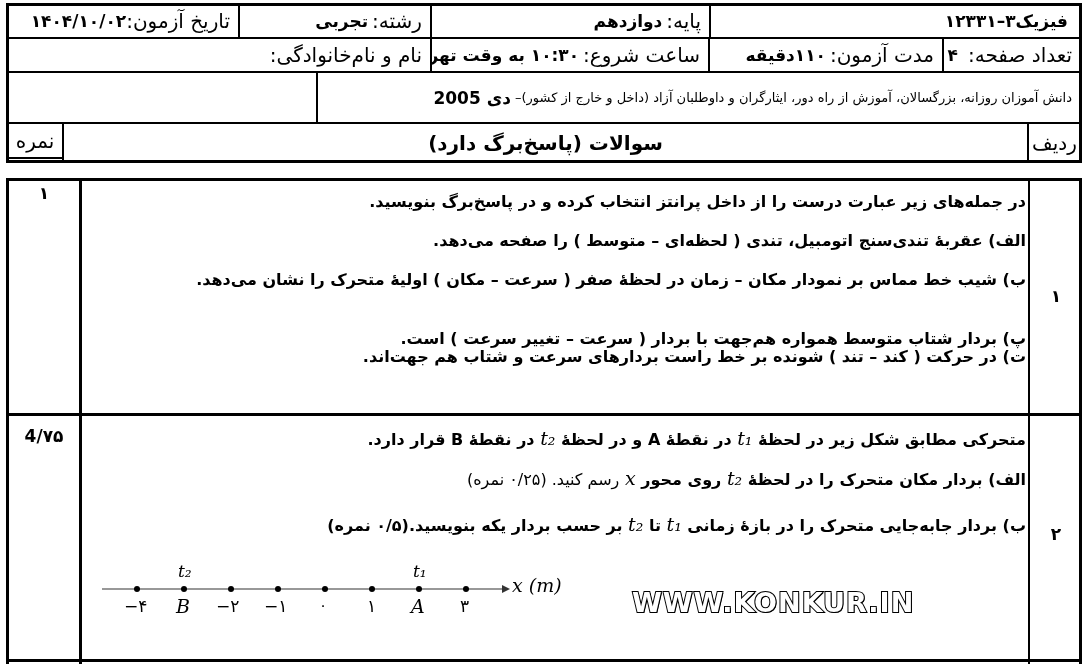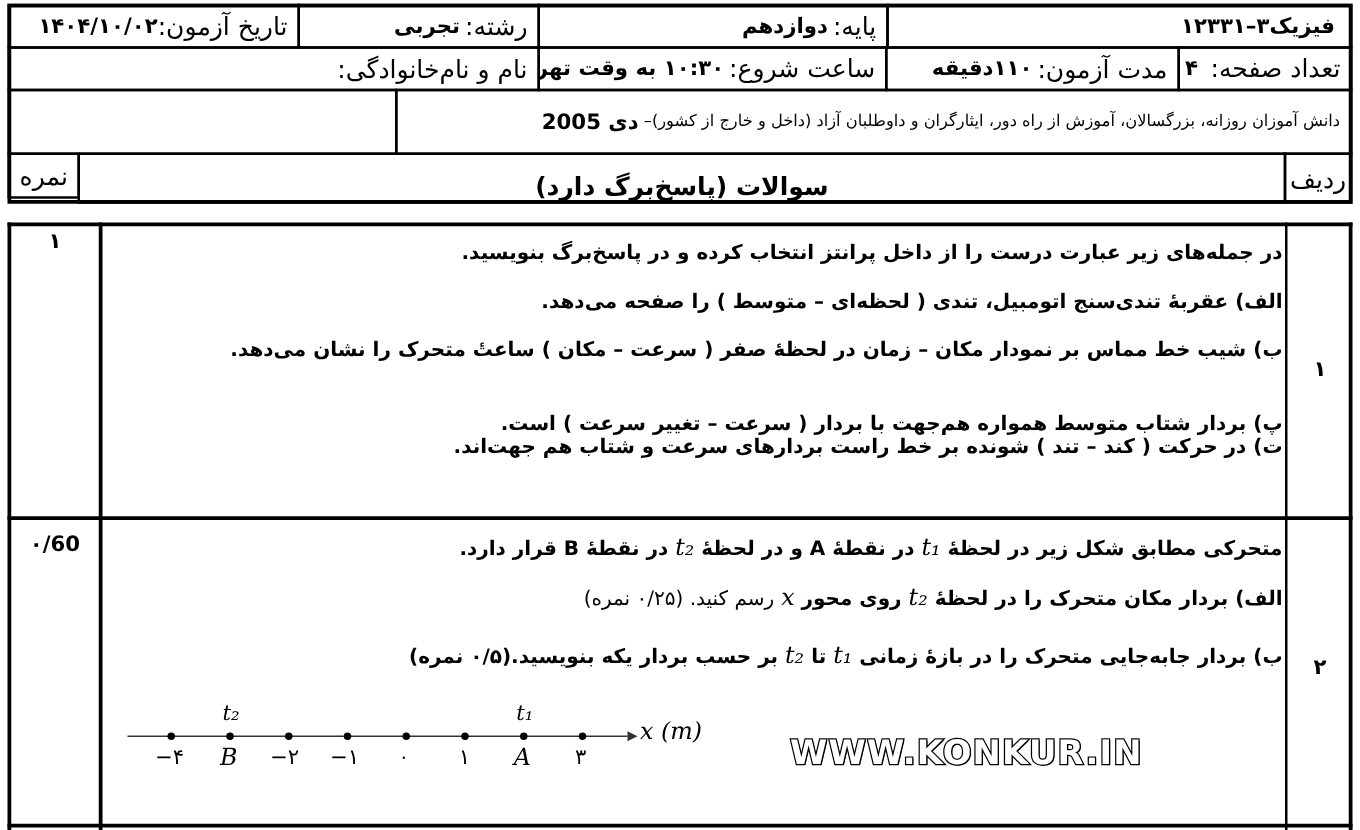--- a/index.html
+++ b/index.html
@@ -57,21 +57,21 @@
 
 <div class="cell" style="right:6px;top:71px;width:766px;height:53px;">
   <span class="lbl" style="font-size:13px;">دانش آموزان روزانه، بزرگسالان، آموزش از راه دور، ایثارگران و داوطلبان آزاد (داخل و خارج از کشور)–</span>
   <span class="val">دی 2005</span>
 </div>
 <div class="cell" style="left:6px;top:71px;width:312px;height:53px;"></div>
 
 <div class="cell" style="right:6px;top:122px;width:55px;height:41px;justify-content:center;padding:0;">
   <span class="lbl">ردیف</span>
 </div>
-<div class="cell" style="left:62px;top:122px;width:967px;height:41px;justify-content:center;align-items:flex-end;">
+<div class="cell" style="left:62px;top:122px;width:967px;height:41px;justify-content:center;">
   <span class="lbl" style="font-weight:bold;">سوالات (پاسخ‌برگ دارد)</span>
 </div>
 <div class="cell" style="left:6px;top:122px;width:58px;height:37px;justify-content:center;padding:0;">
   <span class="lbl">نمره</span>
 </div>
 
 <div class="abs" style="left:6px;top:178px;width:1076px;height:490px;border:3px solid #000;border-bottom:none;"></div>
 
 <div class="abs" style="left:79px;top:178px;width:3px;height:490px;background:#000;"></div>
 <div class="abs" style="left:1028px;top:178px;width:2px;height:490px;background:#000;"></div>
@@ -81,28 +81,28 @@
 
 <div>
   <div class="num" style="left:1030px;top:286px;width:52px;">۱</div>
   <div class="num" style="left:8px;top:183px;width:72px;">۱</div>
 
   <div class="q-line" style="top:192px;">
     <span>در جمله‌های زیر عبارت درست را از داخل پرانتز انتخاب کرده و در</span>
     <span class="underline">پاسخ‌برگ بنویسید.</span>
   </div>
   <div class="q-line" style="top:231px;">الف) عقربهٔ تندی‌سنج اتومبیل، تندی ( لحظه‌ای – متوسط ) را صفحه می‌دهد.</div>
-  <div class="q-line" style="top:270px;">ب) شیب خط مماس بر نمودار مکان – زمان در لحظهٔ صفر ( سرعت – مکان ) ساعتٔ متحرک را نشان می‌دهد.</div>
+  <div class="q-line" style="top:270px;">ب) شیب خط مماس بر نمودار مکان – زمان در لحظهٔ صفر ( سرعت – مکان ) اولیهٔ متحرک را نشان می‌دهد.</div>
   <div class="q-line" style="top:309px;margin-top:20px;">پ) بردار شتاب متوسط همواره هم‌جهت با بردار ( سرعت – تغییر سرعت ) است.</div>
   <div class="q-line" style="top:347px;">ت) در حرکت ( کند – تند ) شونده بر خط راست بردارهای سرعت و شتاب هم جهت‌اند.</div>
 </div>
 
 <div>
   <div class="num" style="left:1030px;top:524px;width:52px;">۲</div>
-  <div class="num" style="left:8px;top:426px;width:72px;">۰/60</div>
+  <div class="num" style="left:8px;top:426px;width:72px;">4/۷۵</div>
 
   <div class="q-line" style="top:427px;">
     <span>متحرکی مطابق شکل زیر در لحظهٔ</span>
     <span class="ital">t₁</span>
     <span>در نقطهٔ A و در لحظهٔ</span>
     <span class="ital">t₂</span>
     <span>در نقطهٔ B قرار دارد.</span>
   </div>
   <div class="q-line" style="top:467px;">
     <span>الف) بردار مکان متحرک را در لحظهٔ</span>

